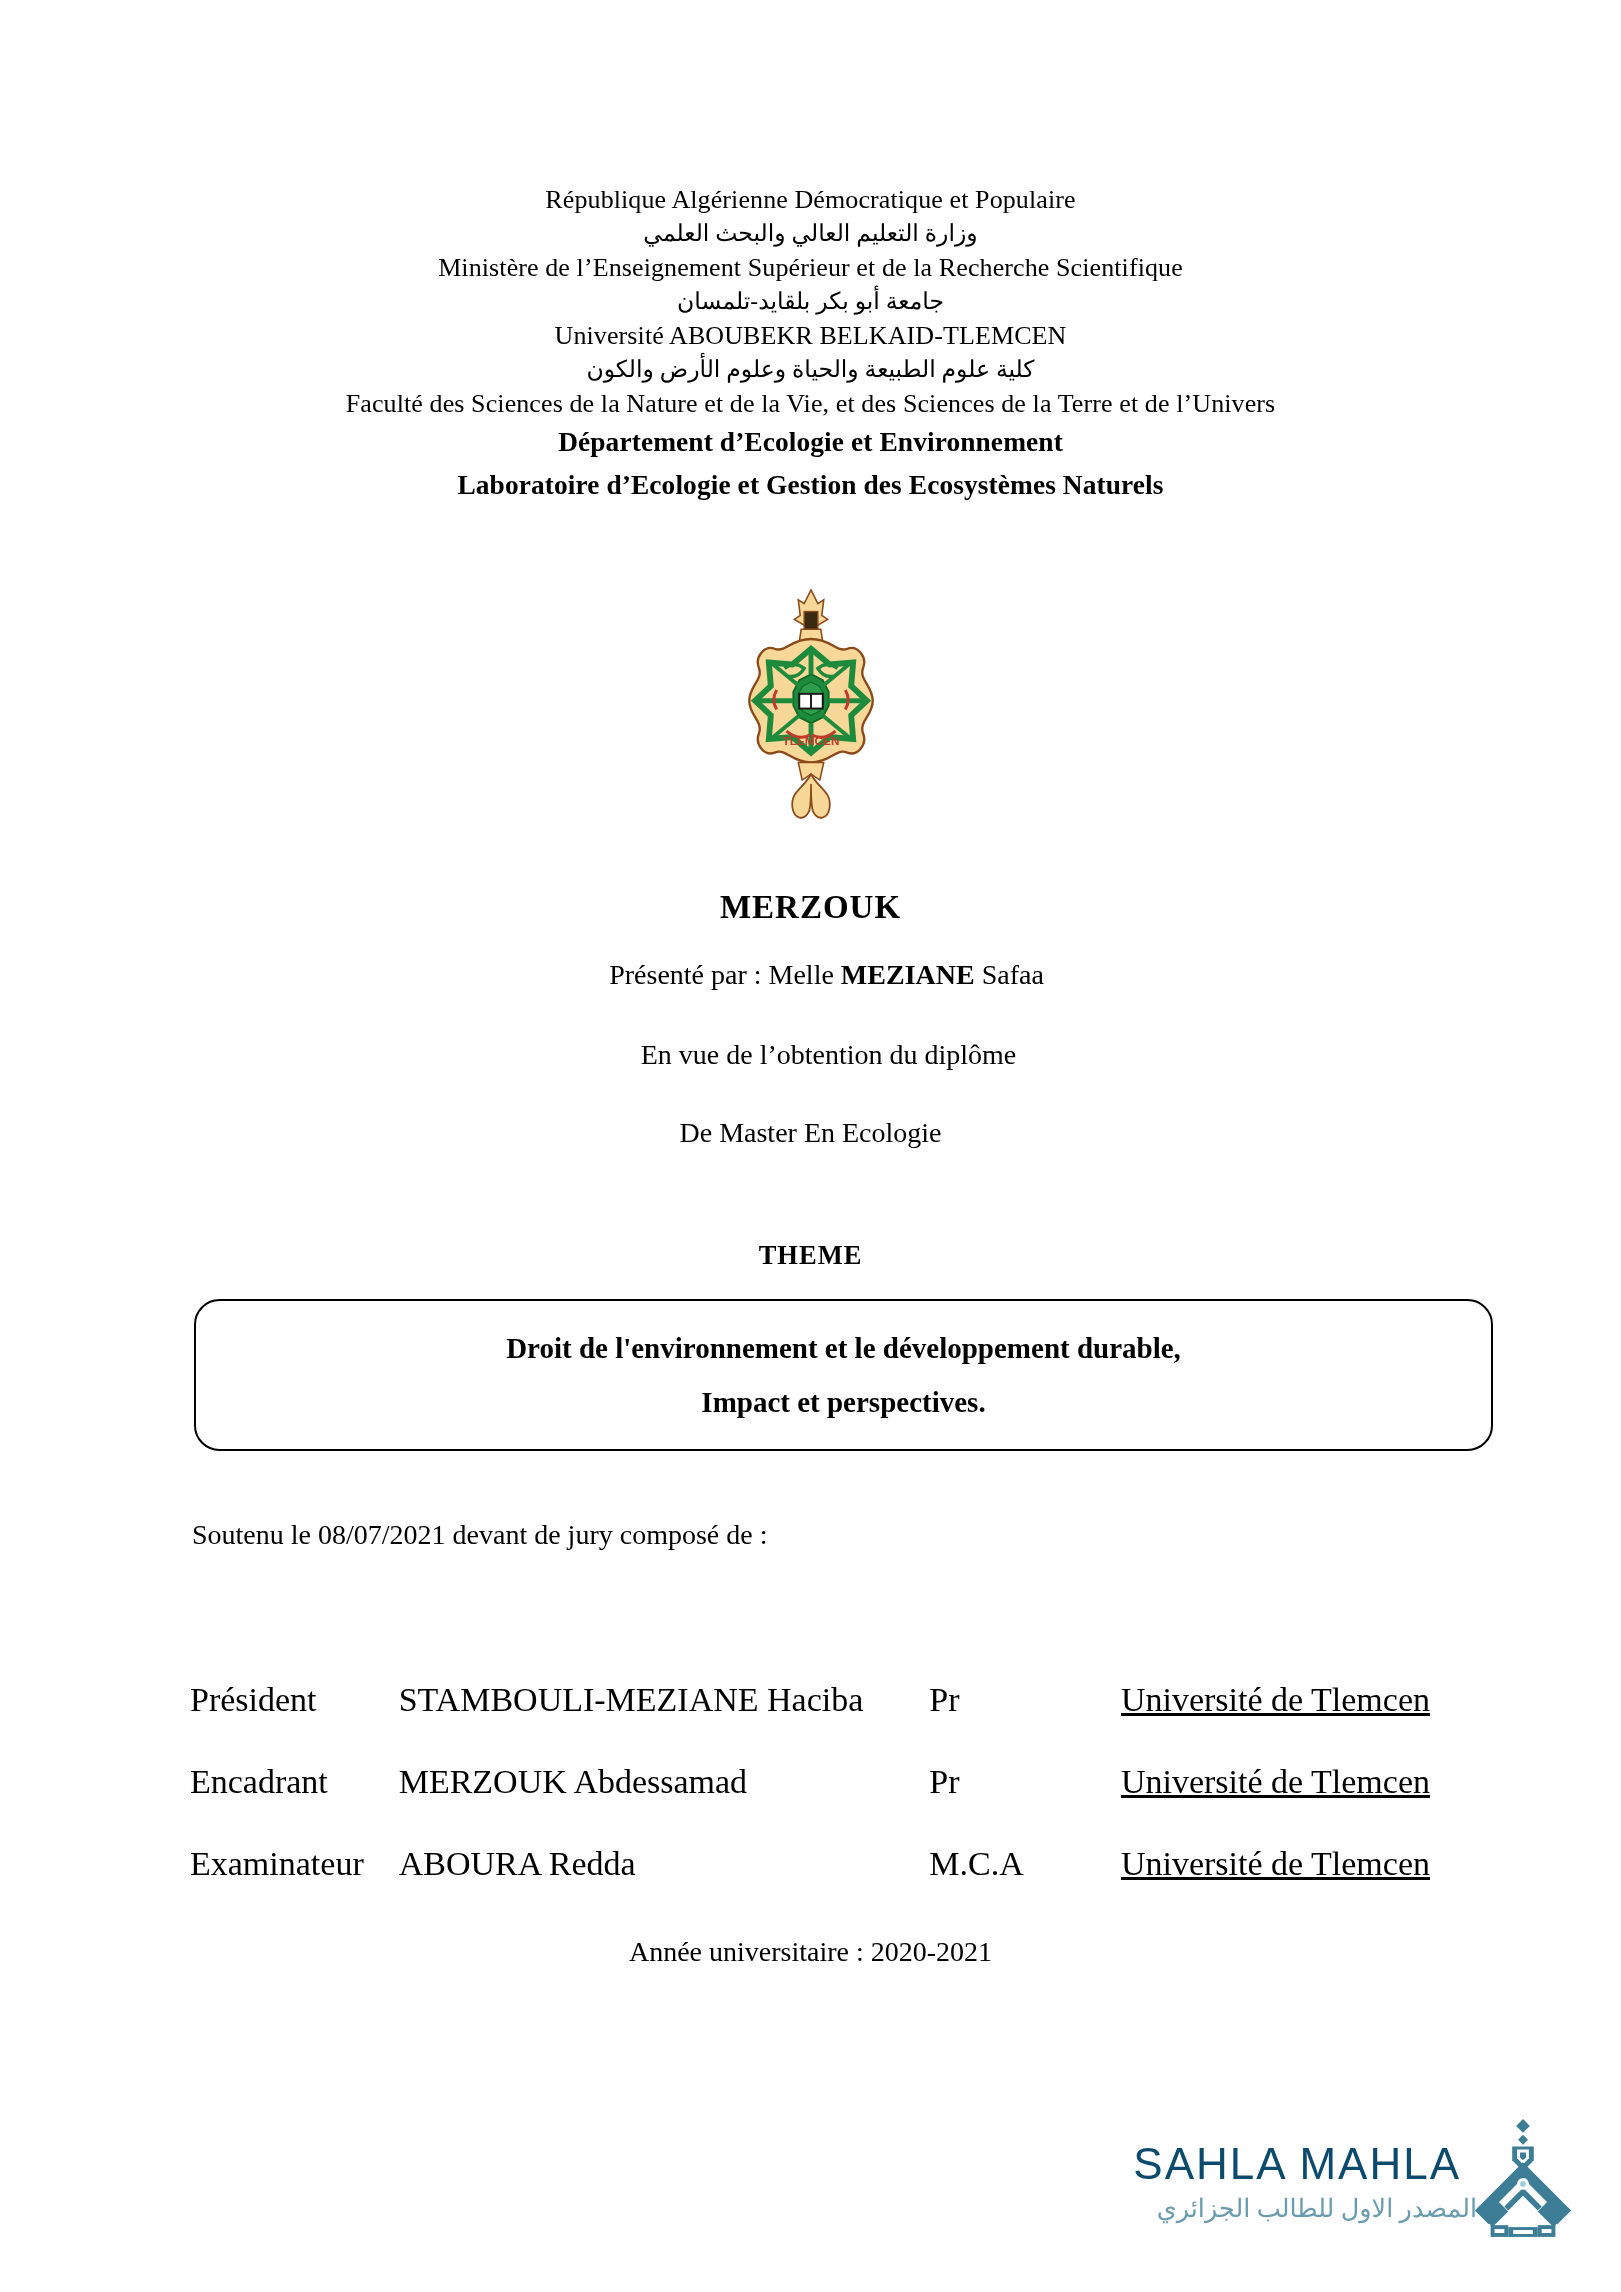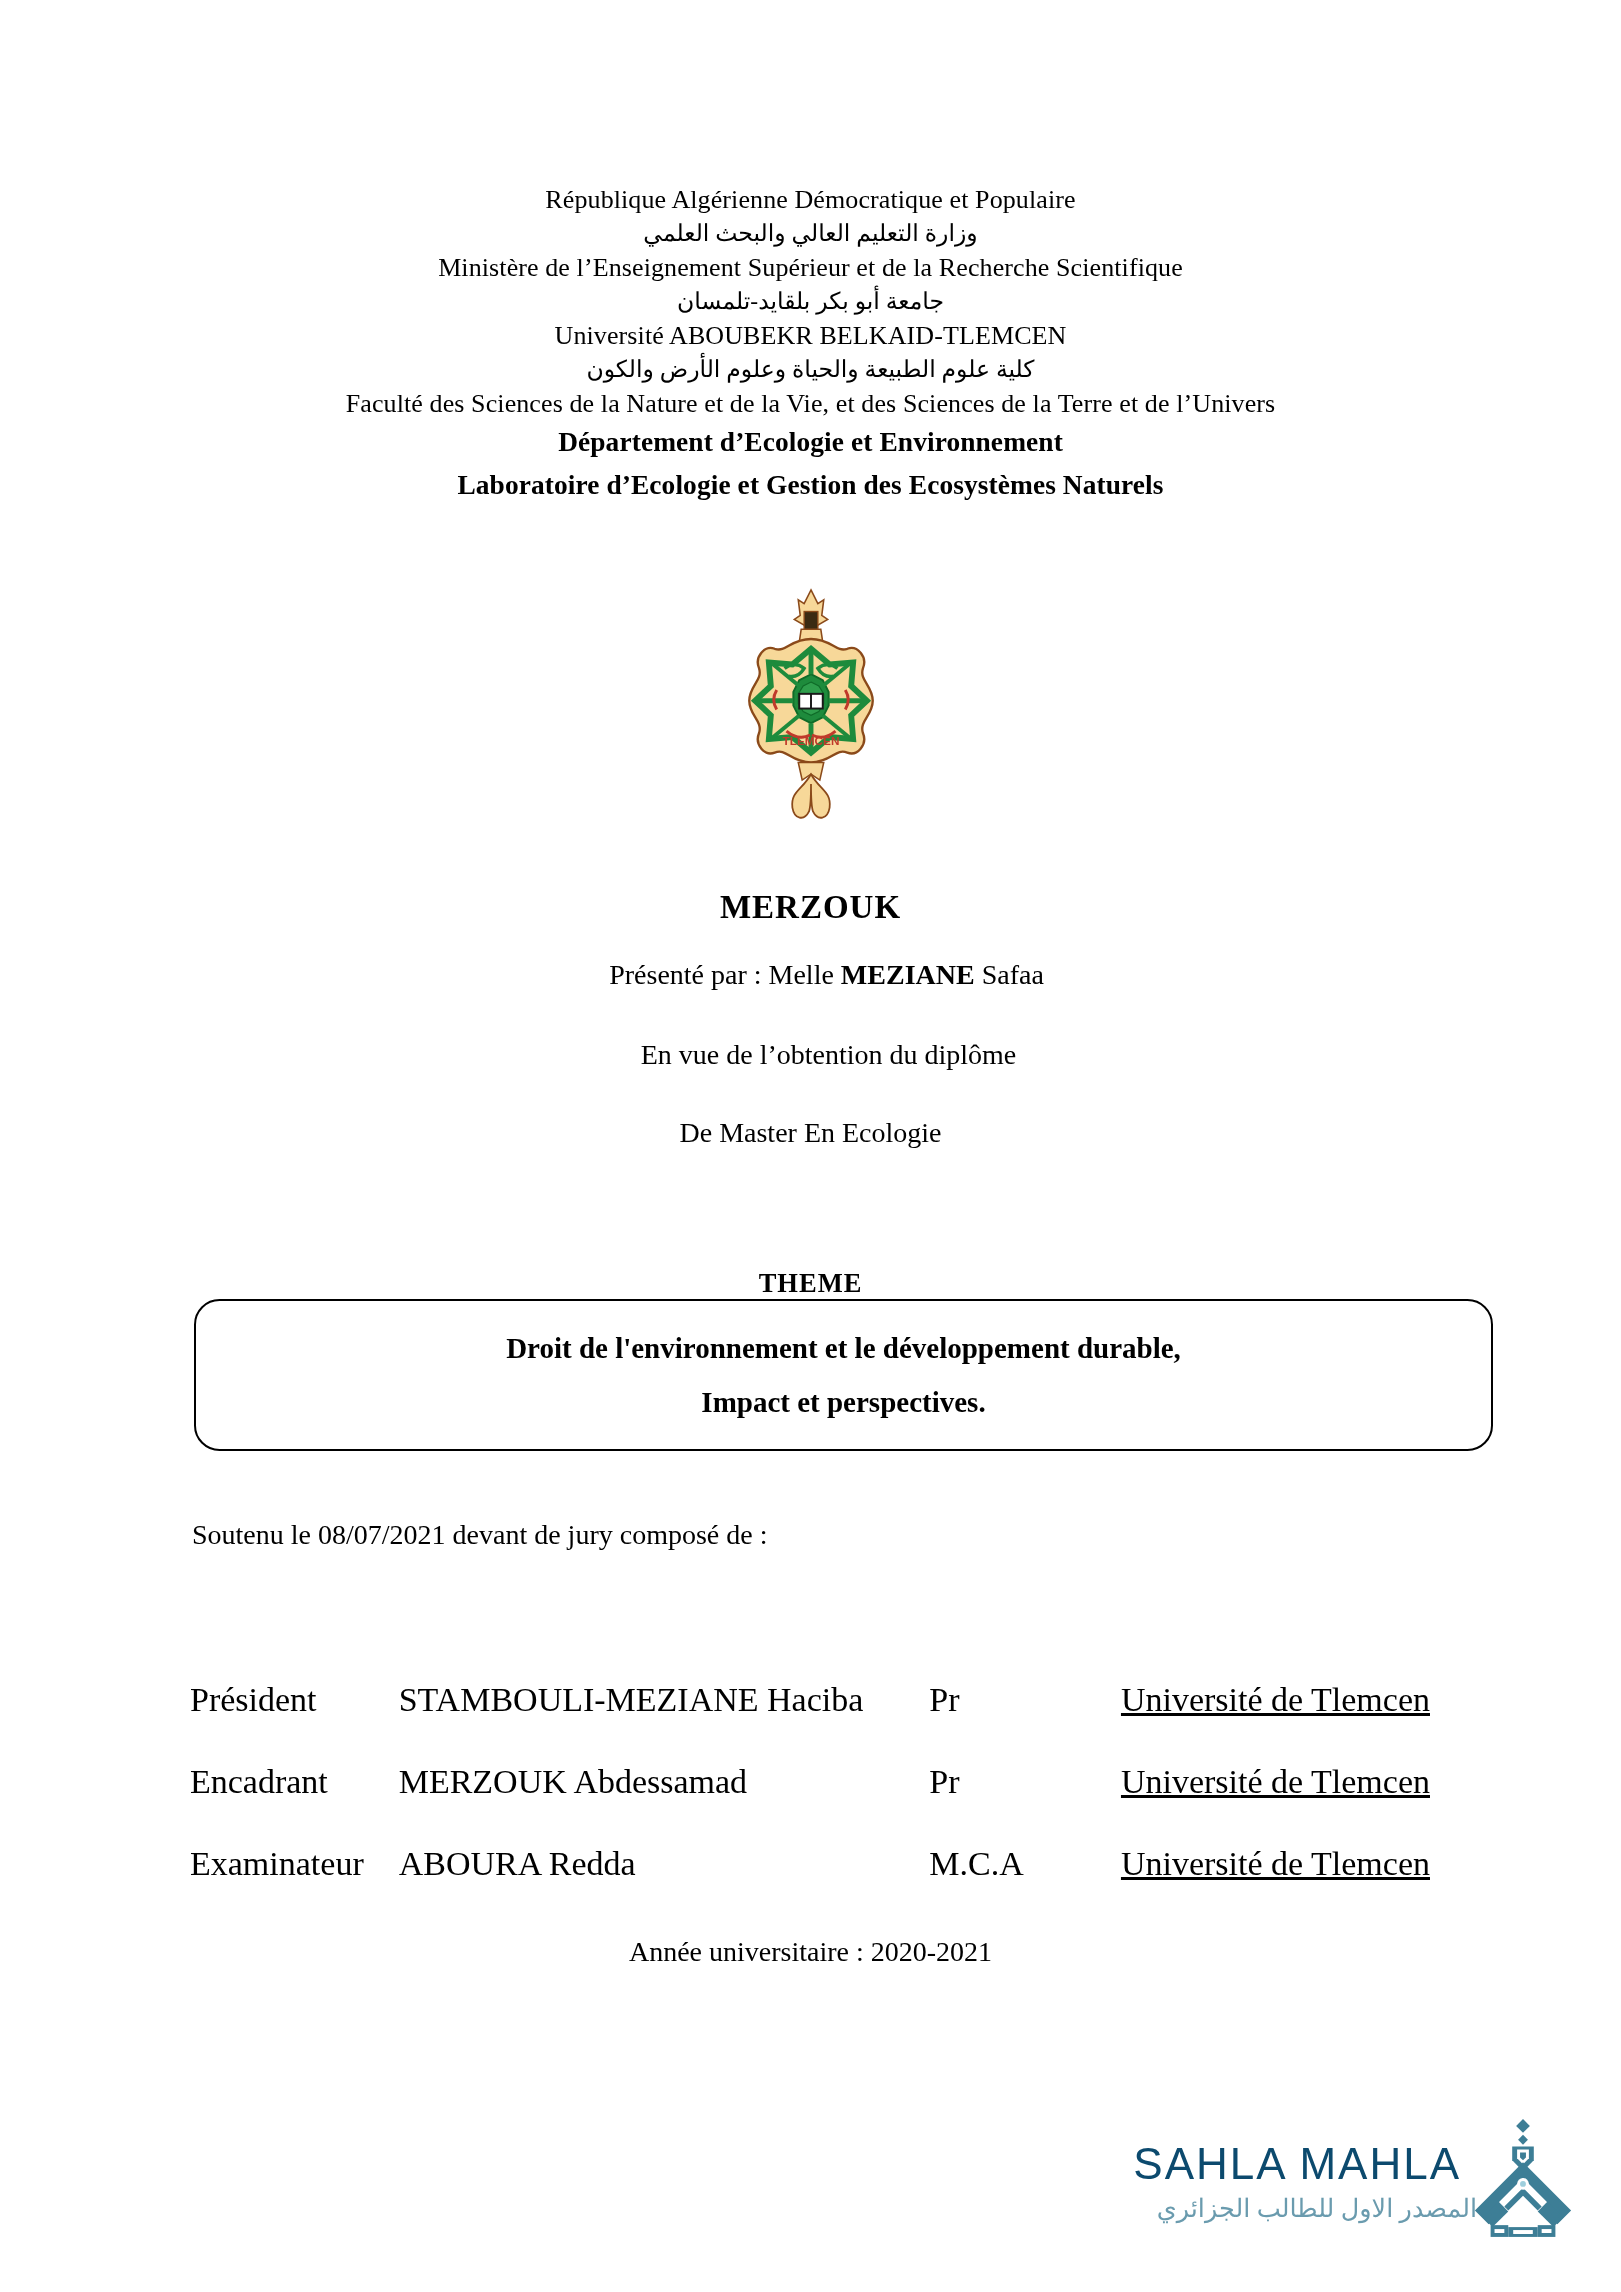--- a/index.html
+++ b/index.html
@@ -97,21 +97,20 @@
   
   .theme-label {
     position: absolute;
     top: 1240px;
     left: 0;
     width: 1621px;
     text-align: center;
     font-size: 26.5px;
     font-weight: bold;
     letter-spacing: 1px;
-    margin-top: 28px;
   }
   .theme-box {
     position: absolute;
     top: 1299px;
     left: 194px;
     width: 1299px;
     height: 152px;
     border: 2.9px solid #000000;
     border-radius: 25.5px;
     box-sizing: border-box;

